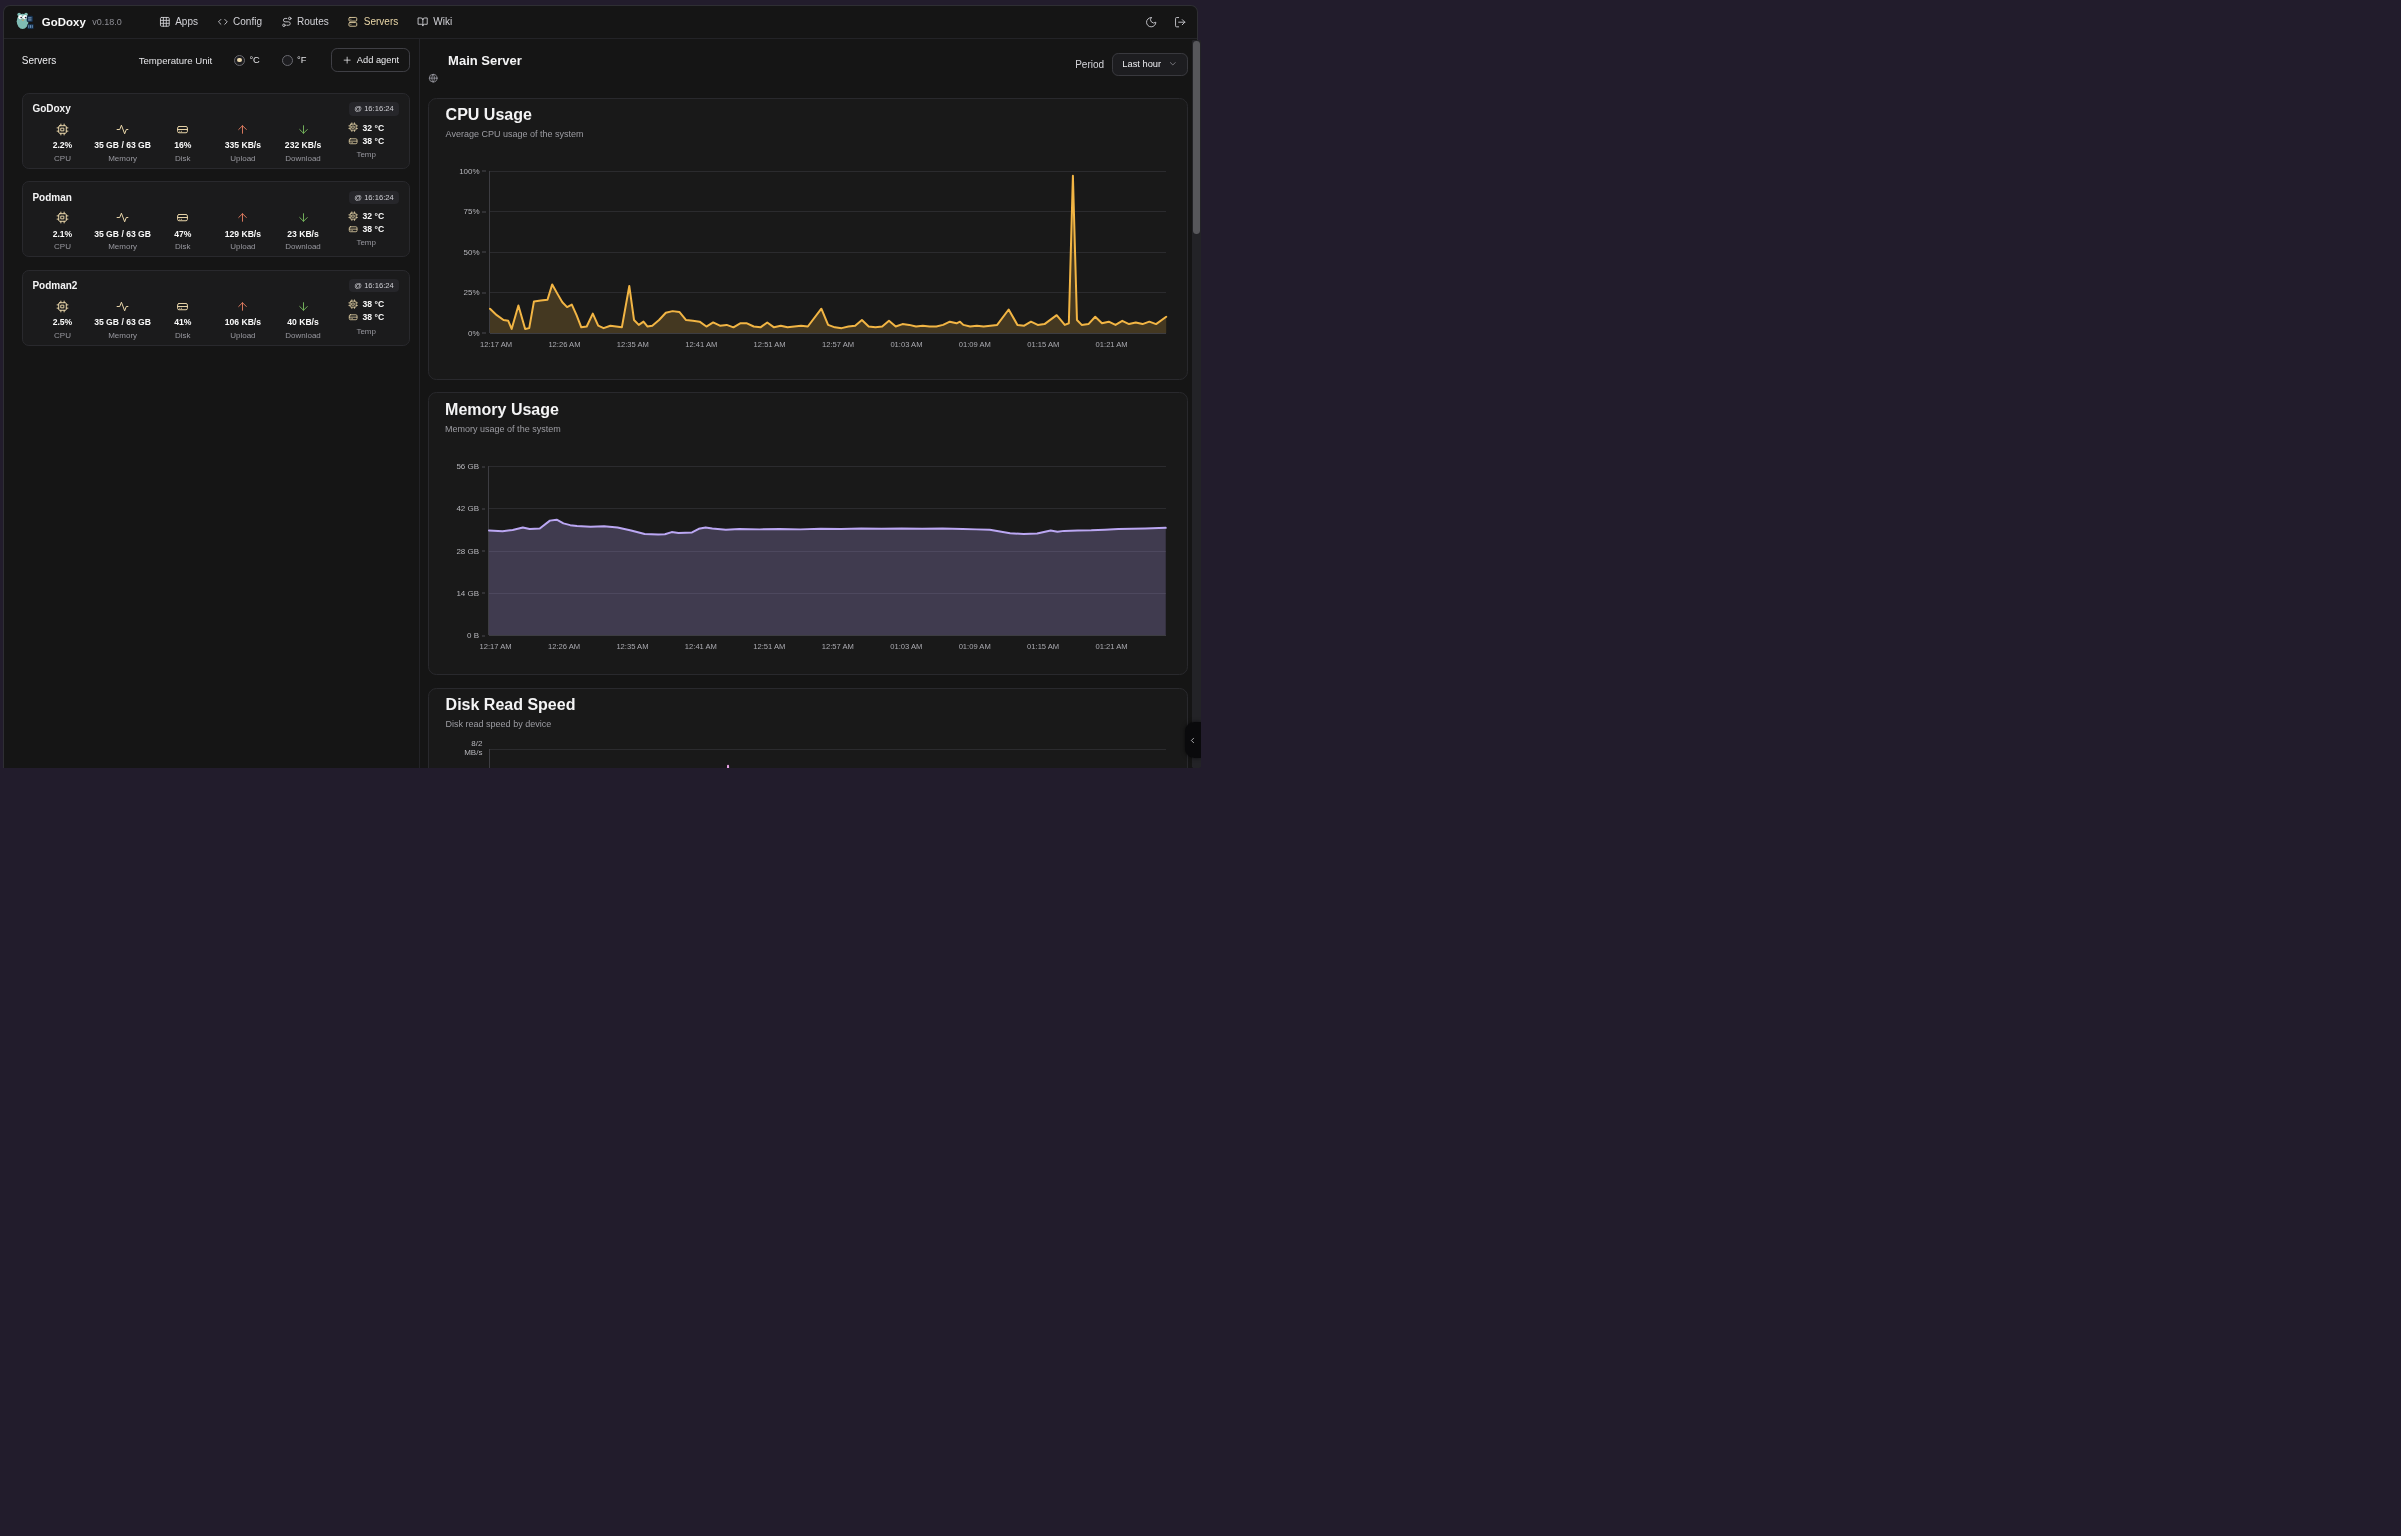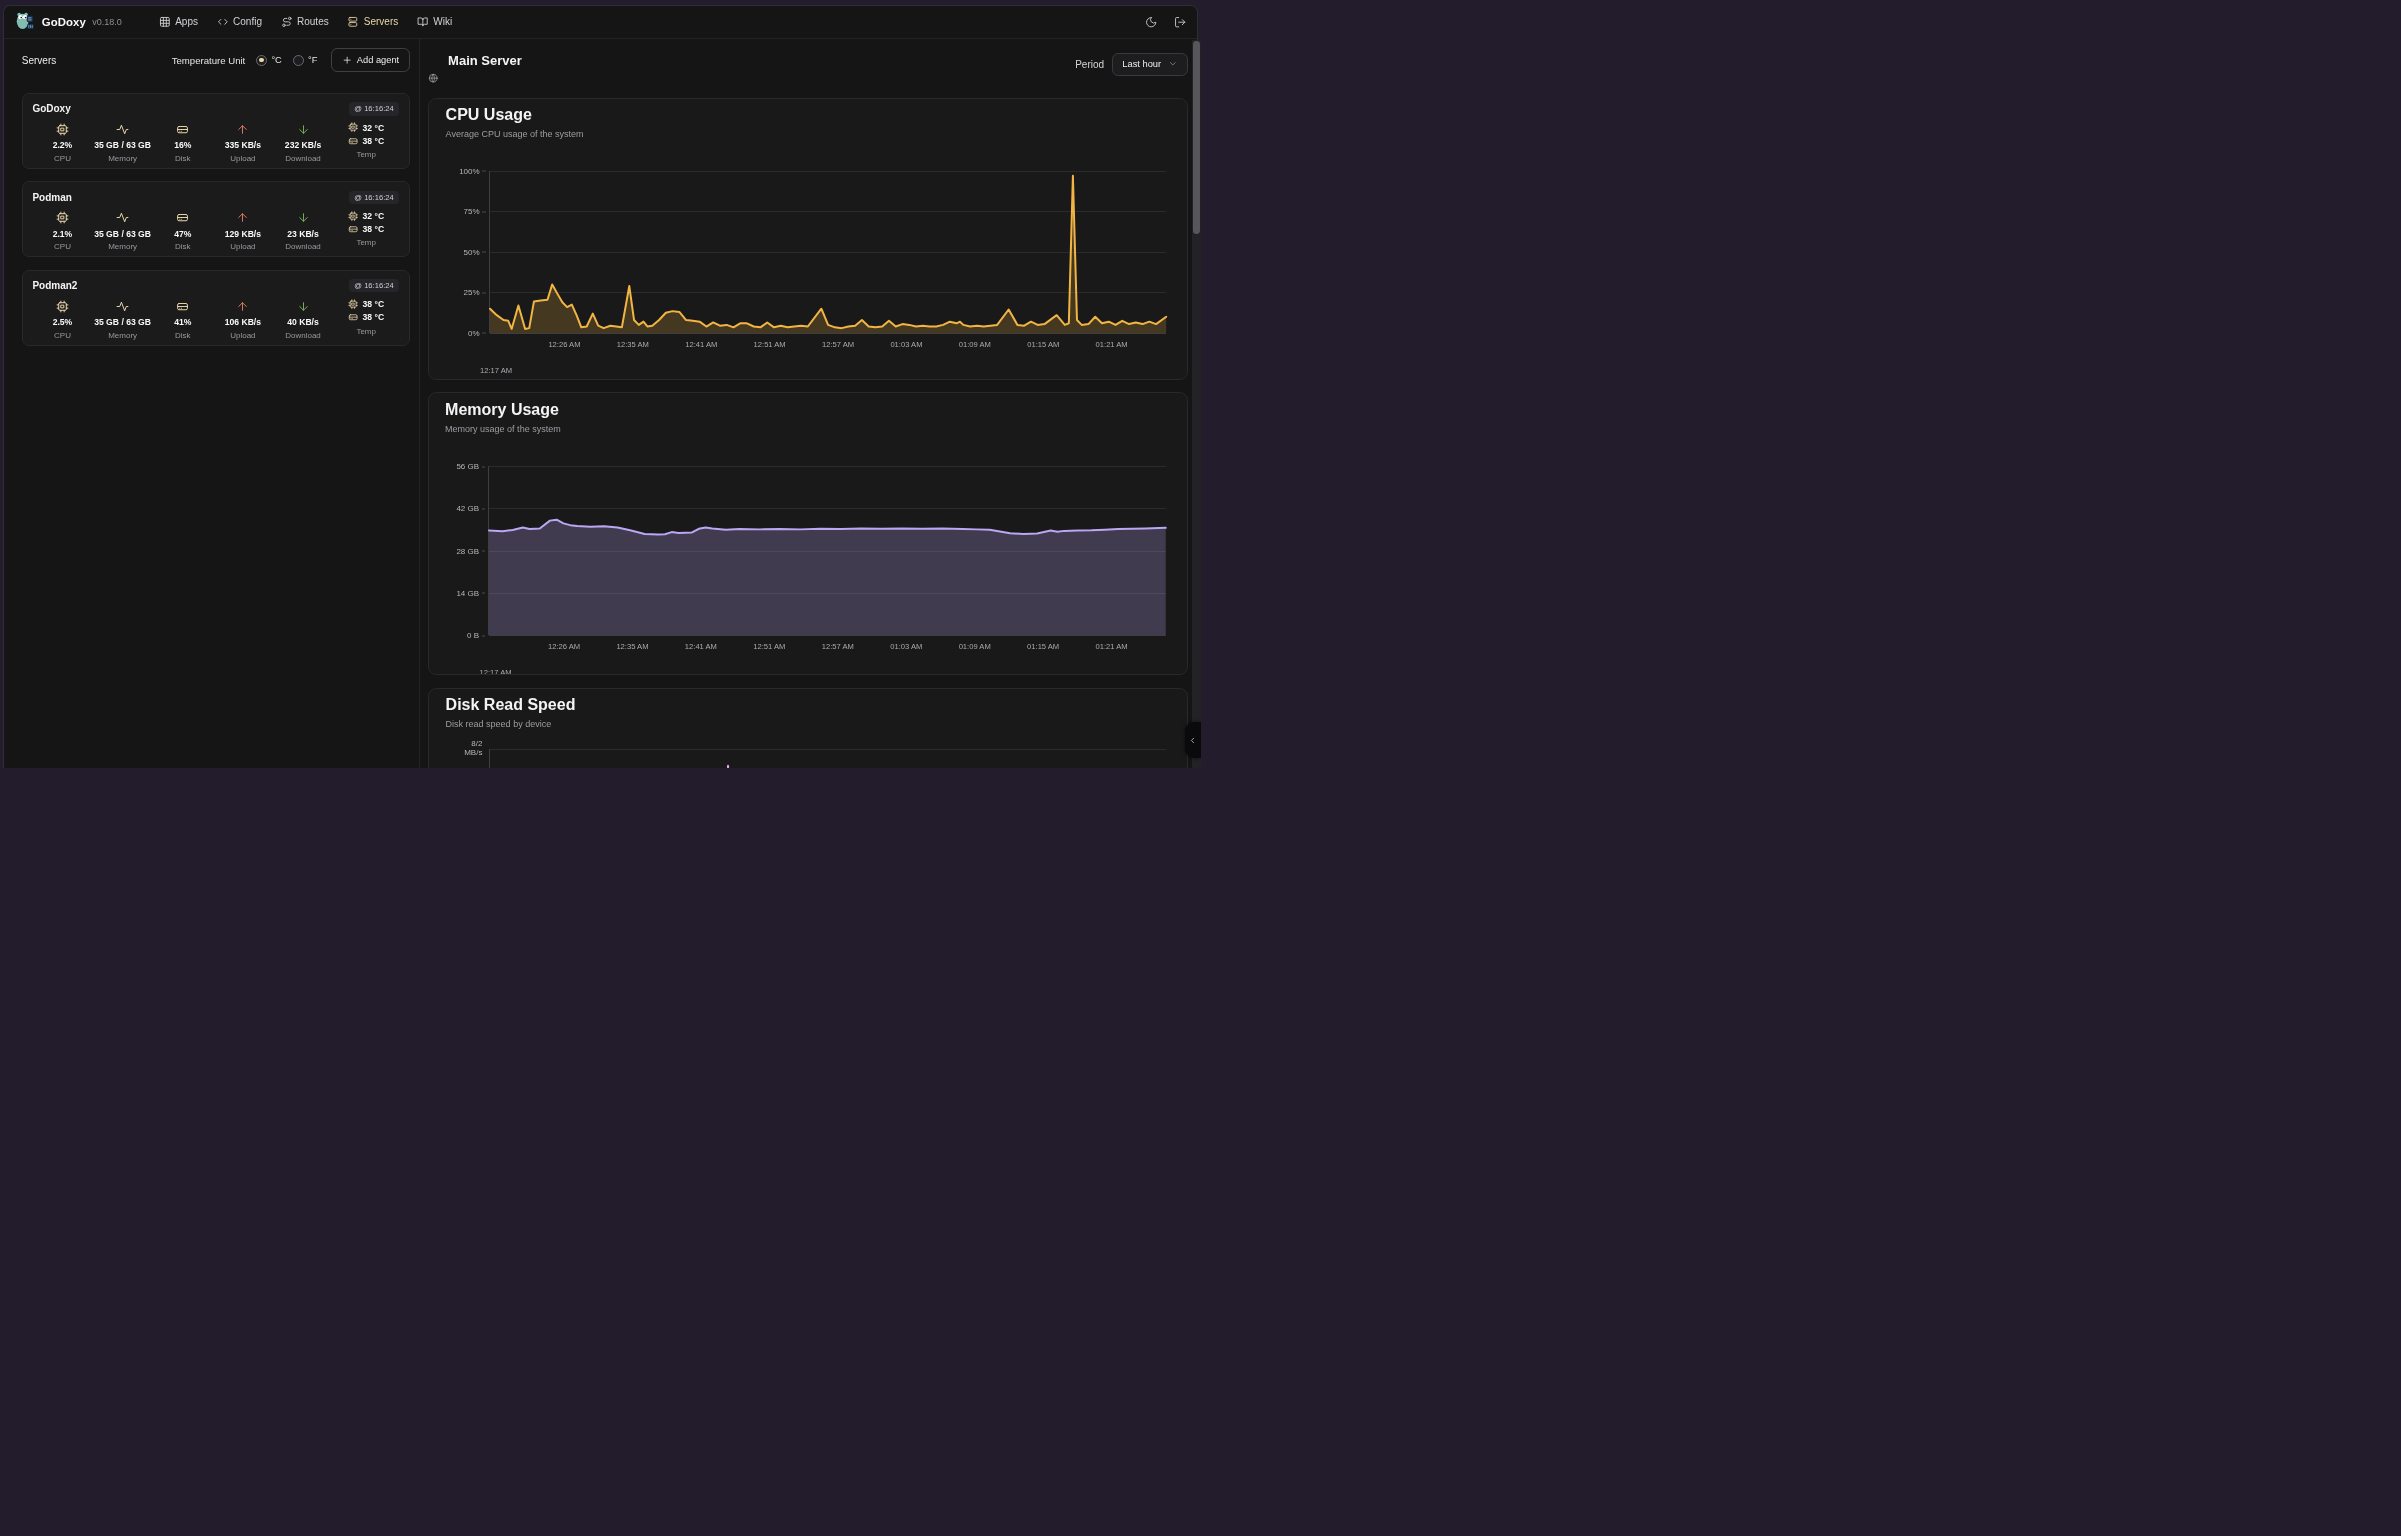--- a/index.html
+++ b/index.html
@@ -20,21 +20,21 @@
   .nav-item svg{stroke:currentColor;}
   .nav-item.active{color:#e9d6a7;}
   .nav-right{margin-left:auto;display:flex;align-items:center;gap:16.5px;}
   .icon-btn{background:none;border:none;padding:0;color:#c9c9ce;cursor:pointer;display:flex;}
   .ico{fill:none;stroke:currentColor;stroke-width:1.8;stroke-linecap:round;stroke-linejoin:round;}
   
   .content{flex:1;display:flex;min-height:0;}
   .sidebar{width:416px;flex:none;border-right:0.7px solid #232327;padding:9.6px 9px 0 18px;overflow:hidden;}
   .sidebar-header{display:flex;align-items:center;justify-content:space-between;height:23.4px;}
   .sidebar-title{font-size:10px;color:#ededf0;}
-  .temp-group{display:flex;align-items:center;gap:11px;}
+  .temp-group{display:flex;align-items:center;gap:22px;}
   .temp-label{font-size:9.6px;color:#e4e4e7;}
   .radio-opt{display:flex;align-items:center;gap:4.1px;cursor:pointer;}
   .radio{width:11px;height:11px;border-radius:50%;border:0.7px solid #69696f;background:#1d1d20;position:relative;}
   .radio.sel::after{content:'';position:absolute;inset:2.1px;border-radius:50%;background:#ecd9ac;}
   .radio-lab{font-size:9.3px;color:#e4e4e7;}
   .add-agent{display:flex;align-items:center;gap:4.8px;height:23.4px;padding:0 9.6px;margin-left:2.8px;
              border:0.7px solid #3f3f45;border-radius:6.2px;background:transparent;color:#ededf0;
              font-size:9.3px;font-family:inherit;cursor:pointer;}
   
   .cards{margin-top:21.3px;}
@@ -81,21 +81,21 @@
   .gl{position:absolute;left:0;right:0;height:0.7px;background:#2b2b2e;}
   .gl.g0{top:0;}.gl.g1{top:25%;}.gl.g2{top:50%;}.gl.g3{top:75%;}.gl.g4{top:100%;background:#3d3d42;}
   .chart-svg{position:absolute;inset:0;width:100%;height:100%;overflow:visible;}
   .yticks{position:absolute;right:100%;margin-right:2.8px;top:0;height:100%;width:48px;}
   .yticks span{position:absolute;right:0;transform:translateY(-50%);font-size:8px;color:#b6b6bb;white-space:nowrap;}
   .yticks span::after{content:'';display:inline-block;width:3.4px;height:0.7px;background:#4a4a50;vertical-align:middle;margin-left:2.8px;}
   .yticks span:nth-child(1){top:0;}.yticks span:nth-child(2){top:25%;}.yticks span:nth-child(3){top:50%;}
   .yticks span:nth-child(4){top:75%;}.yticks span:nth-child(5){top:100%;}
   .xticks{position:absolute;top:calc(100% + 6.9px);left:0;right:0;height:11px;}
   .xticks span{position:absolute;transform:translateX(-50%);font-size:7.6px;color:#ababb1;white-space:nowrap;}
-  .xticks span:nth-child(1){left:1.1%;margin-top:26px;}.xticks span:nth-child(2){left:11.2%;}.xticks span:nth-child(3){left:21.3%;}
+  .xticks span:nth-child(1){left:1.1%;}.xticks span:nth-child(2){left:11.2%;}.xticks span:nth-child(3){left:21.3%;}
   .xticks span:nth-child(4){left:31.4%;}.xticks span:nth-child(5){left:41.5%;}.xticks span:nth-child(6){left:51.6%;}
   .xticks span:nth-child(7){left:61.7%;}.xticks span:nth-child(8){left:71.8%;}.xticks span:nth-child(9){left:81.9%;}
   .xticks span:nth-child(10){left:92%;}
   .disk-ylab{position:absolute;right:100%;margin-right:6.2px;top:0;transform:translateY(-50%);
              text-align:right;font-size:8px;line-height:9.6px;color:#b6b6bb;}
   
   .scrollbar{position:absolute;right:0;top:40px;bottom:0;width:9px;background:#232327;border-radius:1.4px;z-index:40;}
   .scroll-thumb{position:absolute;left:1.4px;right:1.4px;top:1.4px;height:193px;background:#57575b;border-radius:3.4px;}
   .edge-pill{position:absolute;right:0;top:722px;width:16.5px;height:36px;background:#0a0a0c;
              border-radius:9.6px 0 0 9.6px;display:flex;align-items:center;z-index:60;cursor:pointer;

